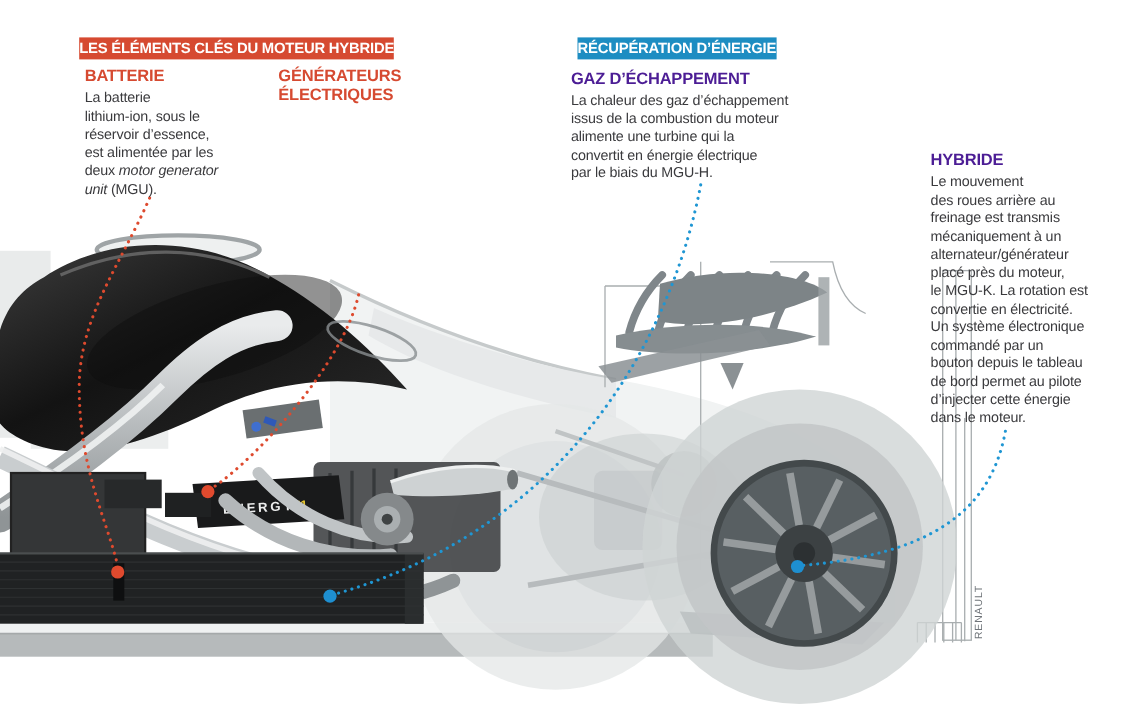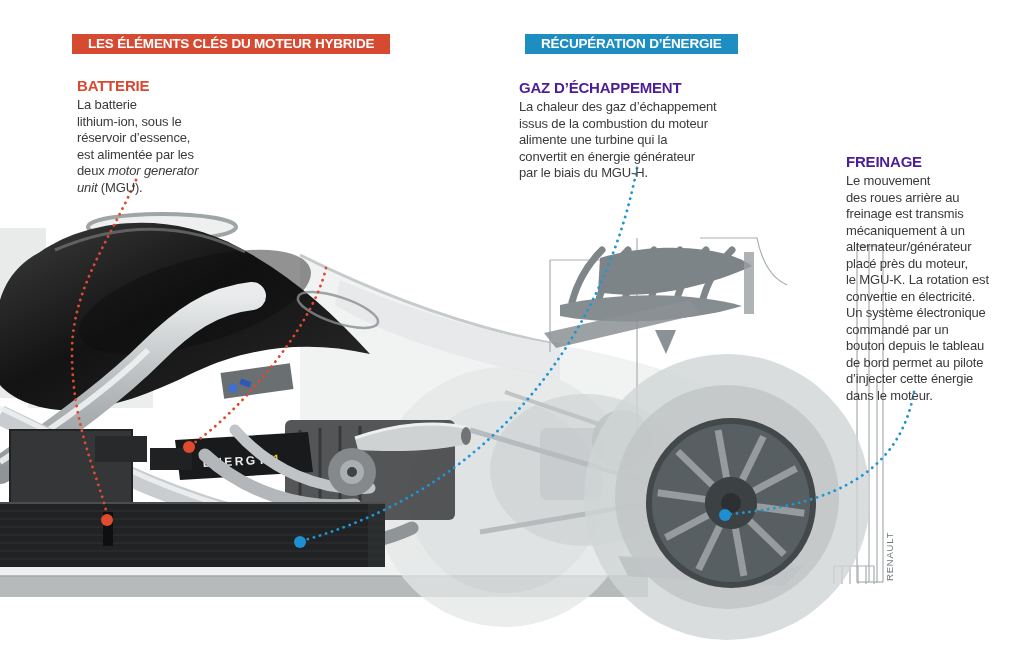--- a/index.html
+++ b/index.html
@@ -1,24 +1,24 @@
 <!DOCTYPE html>
 <html><head>
 <meta charset="utf-8">
 <style>
   html,body{margin:0;padding:0;background:#fff;}
   #stage{position:relative;width:1024px;height:646px;background:#ffffff;overflow:hidden;
          font-family:"Liberation Sans",sans-serif;color:#3a3a3d;}
   #car-svg{position:absolute;left:0;top:0;z-index:1;}
   .txt{position:absolute;z-index:2;}
   .banner{display:inline-block;font-size:13.5px;font-weight:bold;color:#fff;
-          padding:2px 16px 3px;letter-spacing:-0.2px;white-space:nowrap;}
+          padding:2px 0 3px;letter-spacing:-0.2px;white-space:nowrap;}
   .banner.red{background:#d64a31;}
   .banner.blue{background:#1d8dc2;}
-  h3.colhead{margin:16px 0 3px 0;font-size:15px;font-weight:bold;letter-spacing:-0.2px;
+  h3.colhead{margin:0 0 3px 0;font-size:15px;font-weight:bold;letter-spacing:-0.2px;
              line-height:17px;white-space:pre-line;}
   .red-h{color:#d64a31;}
   .blue-h{color:#4c1d95;}
   p.colbody{margin:0;font-size:13px;line-height:16.5px;white-space:pre-line;
             letter-spacing:-0.15px;}
   p.colbody i{font-style:italic;}
 </style>
 </head>
 <body>
 
@@ -187,37 +187,39 @@
     <h3 class="colhead red-h">BATTERIE</h3>
     <p class="colbody">La batterie
 lithium-ion, sous le
 réservoir d’essence,
 est alimentée par les
 deux <i>motor generator</i>
 <i>unit</i> (MGU).</p>
   </div>
 
   <div class="txt" style="left:253px;top:61px;width:200px;">
+    <h3 class="colhead red-h">GÉNÉRATEURS
+ÉLECTRIQUES</h3>
   </div>
 
   <div class="txt" style="left:525px;top:34px;text-align:right;">
     <span class="banner blue">RÉCUPÉRATION D’ÉNERGIE</span>
   </div>
 
   <div class="txt" style="left:519px;top:63px;width:250px;">
     <h3 class="colhead blue-h">GAZ D’ÉCHAPPEMENT</h3>
     <p class="colbody">La chaleur des gaz d’échappement
 issus de la combustion du moteur
 alimente une turbine qui la
-convertit en énergie générateur
+convertit en énergie électrique
 par le biais du MGU-H.</p>
   </div>
 
   <div class="txt" style="left:846px;top:137px;width:175px;">
-    <h3 class="colhead blue-h">FREINAGE</h3>
+    <h3 class="colhead blue-h">HYBRIDE</h3>
     <p class="colbody">Le mouvement
 des roues arrière au
 freinage est transmis
 mécaniquement à un
 alternateur/générateur
 placé près du moteur,
 le MGU-K. La rotation est
 convertie en électricité.
 Un système électronique
 commandé par un

